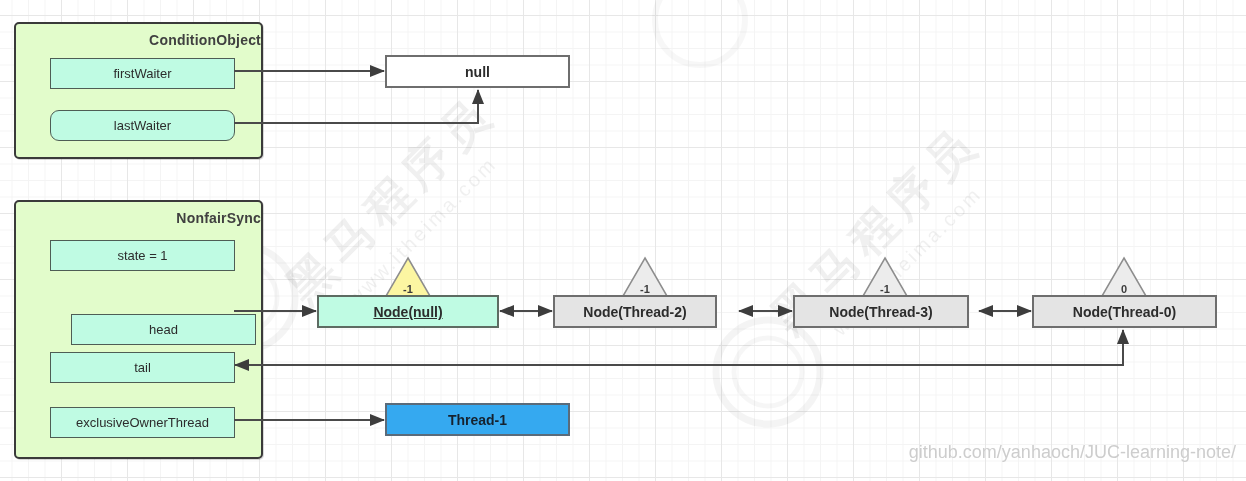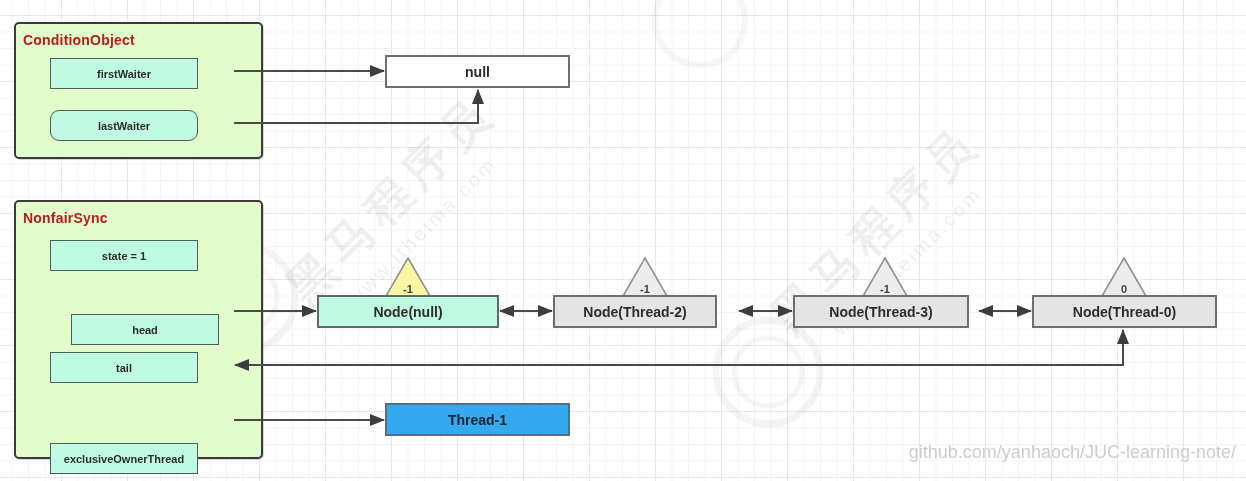--- a/index.html
+++ b/index.html
@@ -14,28 +14,28 @@
       linear-gradient(90deg, #f4f4f4 1px, transparent 1px);
     background-size:66px 66px,66px 66px,16.5px 16.5px,16.5px 16.5px;
     background-position:-5px 15px,-5px 0,-5px 15px,-5px 0;
   }
   
   .container{
     position:absolute;background:#e2fccb;border:2px solid #3a3a3a;border-radius:5px;
     box-shadow:1px 1px 0 rgba(0,0,0,.15);
   }
   .box-title{
-    position:absolute;top:8px;left:0;width:100%;text-align:left;
-    font-size:14px;font-weight:bold;color:#b91c1c;letter-spacing:.2px;margin-left:7px;
+    position:absolute;top:8px;left:0;width:100%;text-align:right;
+    font-size:14px;font-weight:bold;color:#404040;letter-spacing:.2px;
   }
   .field{
-    position:absolute;width:148px;height:31px;box-sizing:border-box;
+    position:absolute;width:185px;height:31px;box-sizing:border-box;
     background:#bffbe3;border:1.5px solid #4e5d55;
     display:flex;align-items:center;justify-content:center;
-    font-size:11px;font-weight:bold;color:#2c2c2c;
+    font-size:13px;font-weight:normal;color:#2c2c2c;
   }
   
   .rect{
     position:absolute;height:33px;box-sizing:border-box;border:2px solid #6e6e6e;
     display:flex;align-items:center;justify-content:center;
     font-size:14px;font-weight:bold;color:#2c2c2c;z-index:2;
   }
   .rect.white{background:#ffffff;}
   .rect.mint{background:#bffbe3;border-color:#5d6b62;}
   .rect.gray{background:#e4e4e4;border-color:#6e6e6e;}
@@ -87,21 +87,21 @@
     <div class="field" style="left:34px;top:86px;border-radius:9px;">lastWaiter</div>
   </div>
 
   <div class="rect white" style="left:385px;top:55px;width:185px;">null</div>
 
   <div class="container" style="left:14px;top:200px;width:245px;height:255px;">
     <div class="box-title">NonfairSync</div>
     <div class="field" style="left:34px;top:38px;">state = 1</div>
     <div class="field" style="left:34px;top:112px;margin-left:21px;">head</div>
     <div class="field" style="left:34px;top:150px;">tail</div>
-    <div class="field" style="left:34px;top:205px;margin-top:36px;">exclusiveOwnerThread</div>
+    <div class="field" style="left:34px;top:205px;">exclusiveOwnerThread</div>
   </div>
 
   <div class="tri" style="left:384px;top:256px;">
     <svg width="48" height="42">
         <polygon points="24,2 46,40 2,40" fill="#fcf6a2" stroke="#8d8d8d" stroke-width="1.5"></polygon>
       </svg>
     <span class="tri-label">-1</span>
   </div>
   <div class="tri" style="left:621px;top:256px;">
     <svg width="48" height="42">
@@ -115,21 +115,21 @@
       </svg>
     <span class="tri-label">-1</span>
   </div>
   <div class="tri" style="left:1100px;top:256px;">
     <svg width="48" height="42">
         <polygon points="24,2 46,40 2,40" fill="#ececec" stroke="#8d8d8d" stroke-width="1.5"></polygon>
       </svg>
     <span class="tri-label">0</span>
   </div>
 
-  <div class="rect mint" style="left:317px;top:295px;width:182px;">Node(null)</div>
+  <div class="rect mint" style="left:317px;top:295px;width:182px;text-decoration:underline;">Node(null)</div>
   <div class="rect gray" style="left:553px;top:295px;width:164px;">Node(Thread-2)</div>
   <div class="rect gray" style="left:793px;top:295px;width:176px;">Node(Thread-3)</div>
   <div class="rect gray" style="left:1032px;top:295px;width:185px;">Node(Thread-0)</div>
 
   <div class="rect blue" style="left:385px;top:403px;width:185px;text-align:center;">Thread-1</div>
 
   <svg class="arrows" width="1246" height="481">
     <defs>
       <marker id="ah" markerUnits="userSpaceOnUse" markerWidth="16" markerHeight="12" refX="14" refY="6" orient="auto-start-reverse">
         <path d="M0,0 L15,6 L0,12 z" fill="#3d3d3d"></path>

